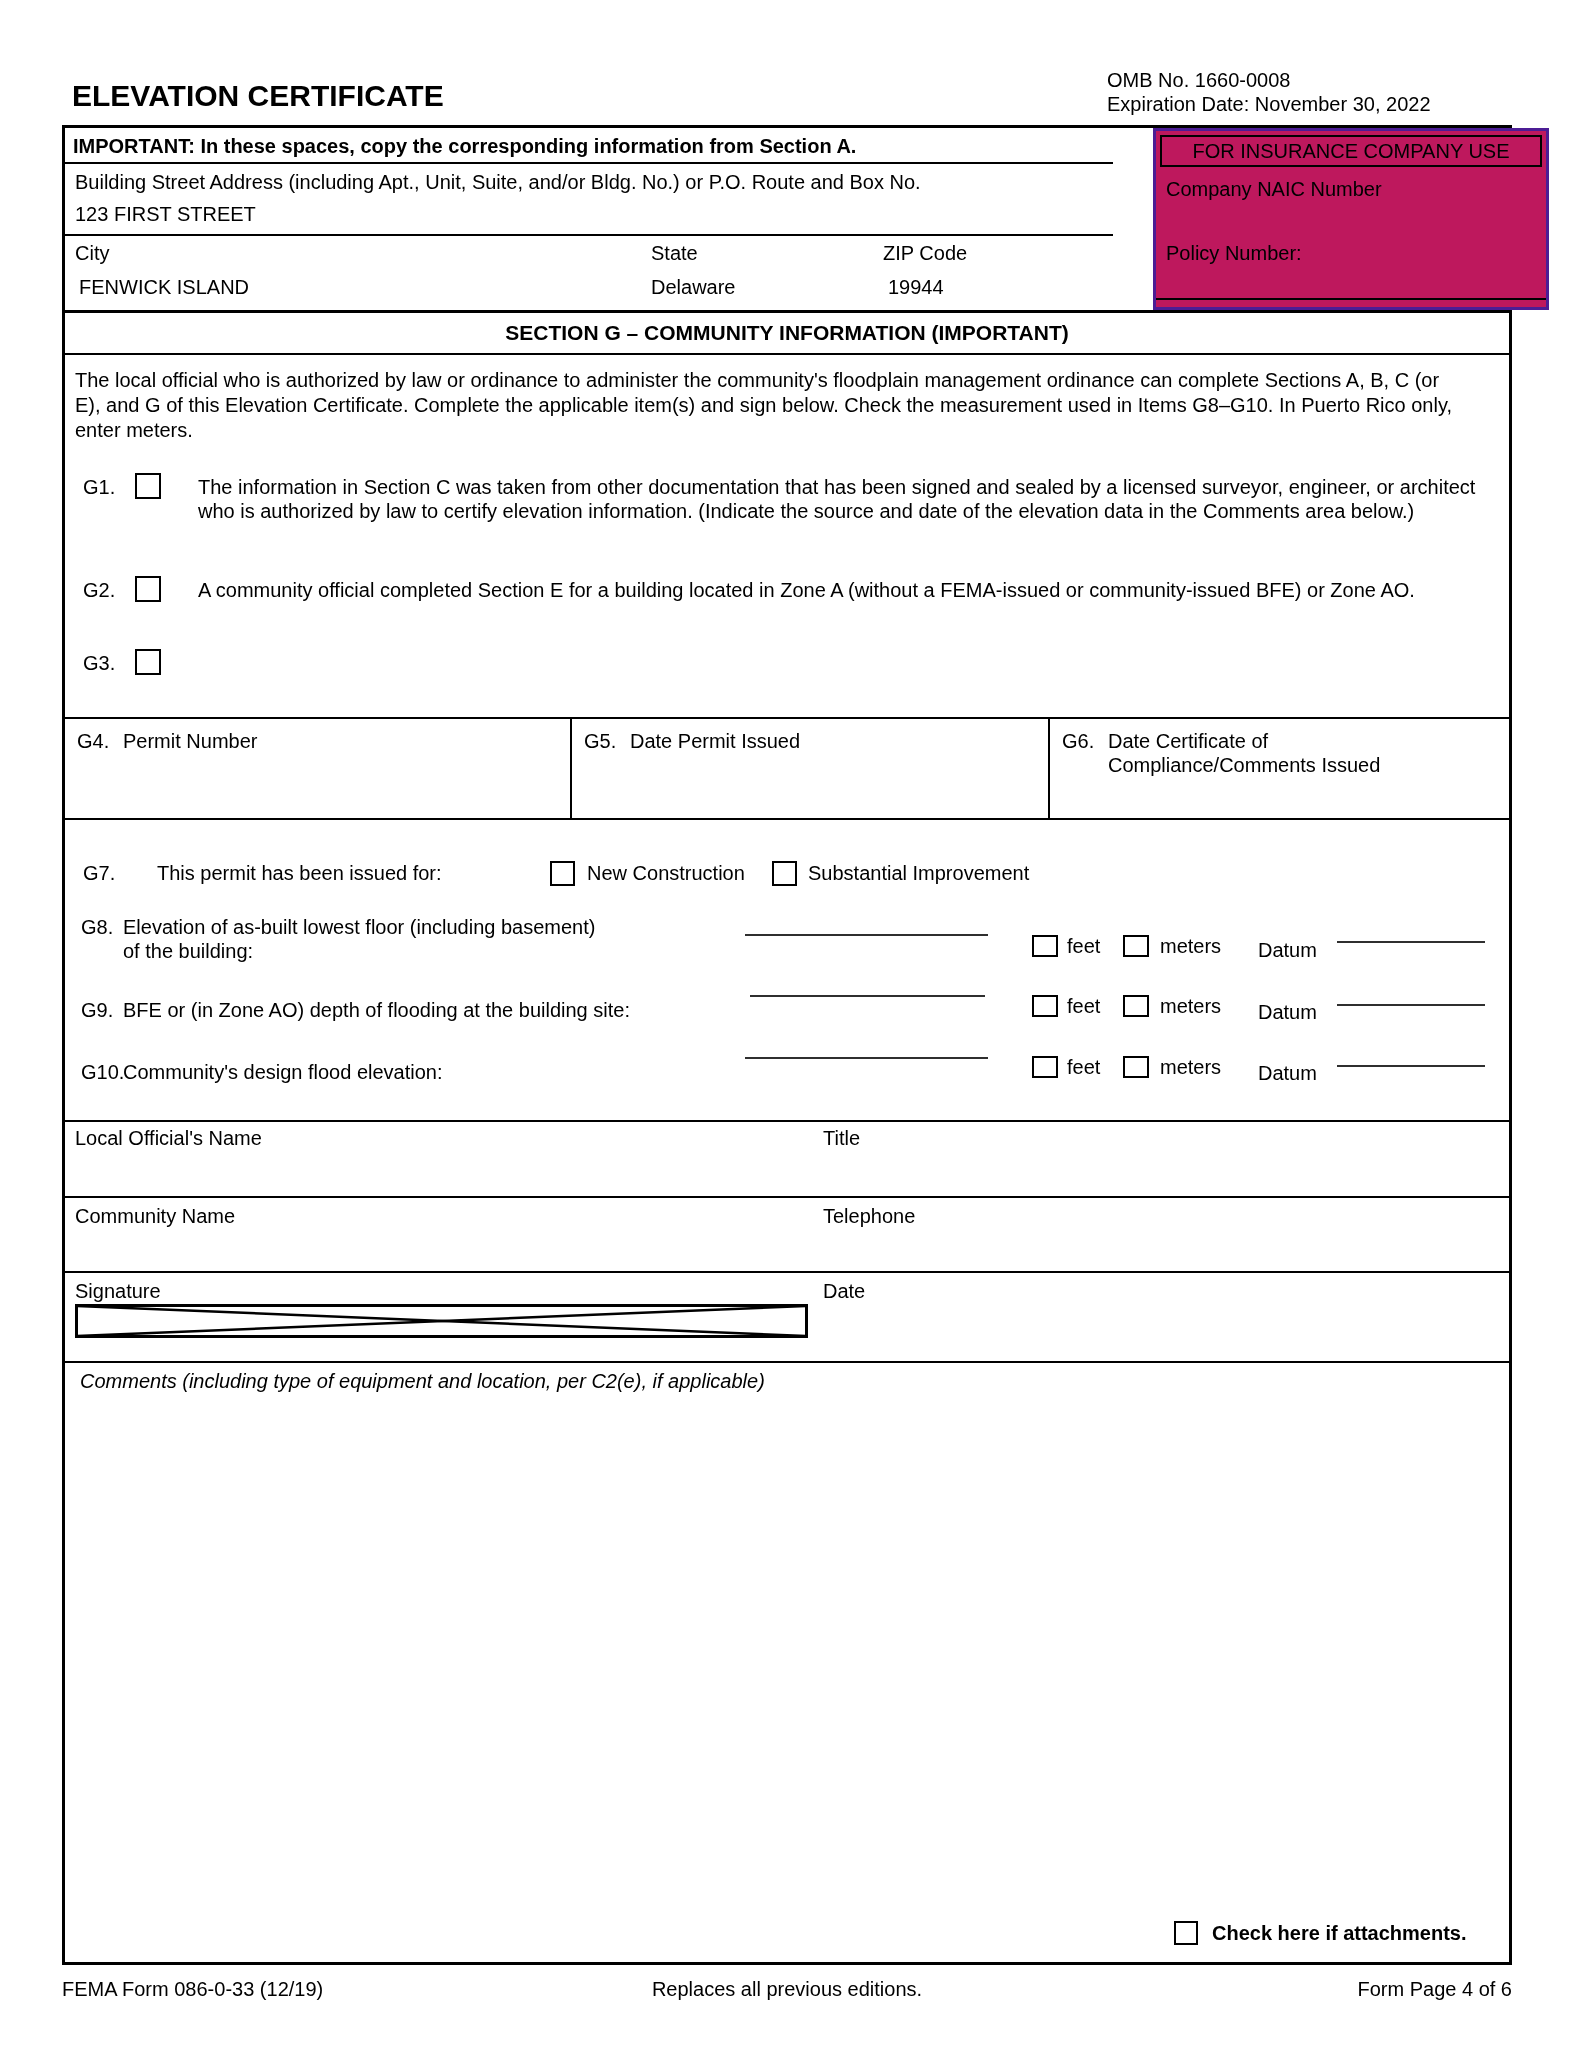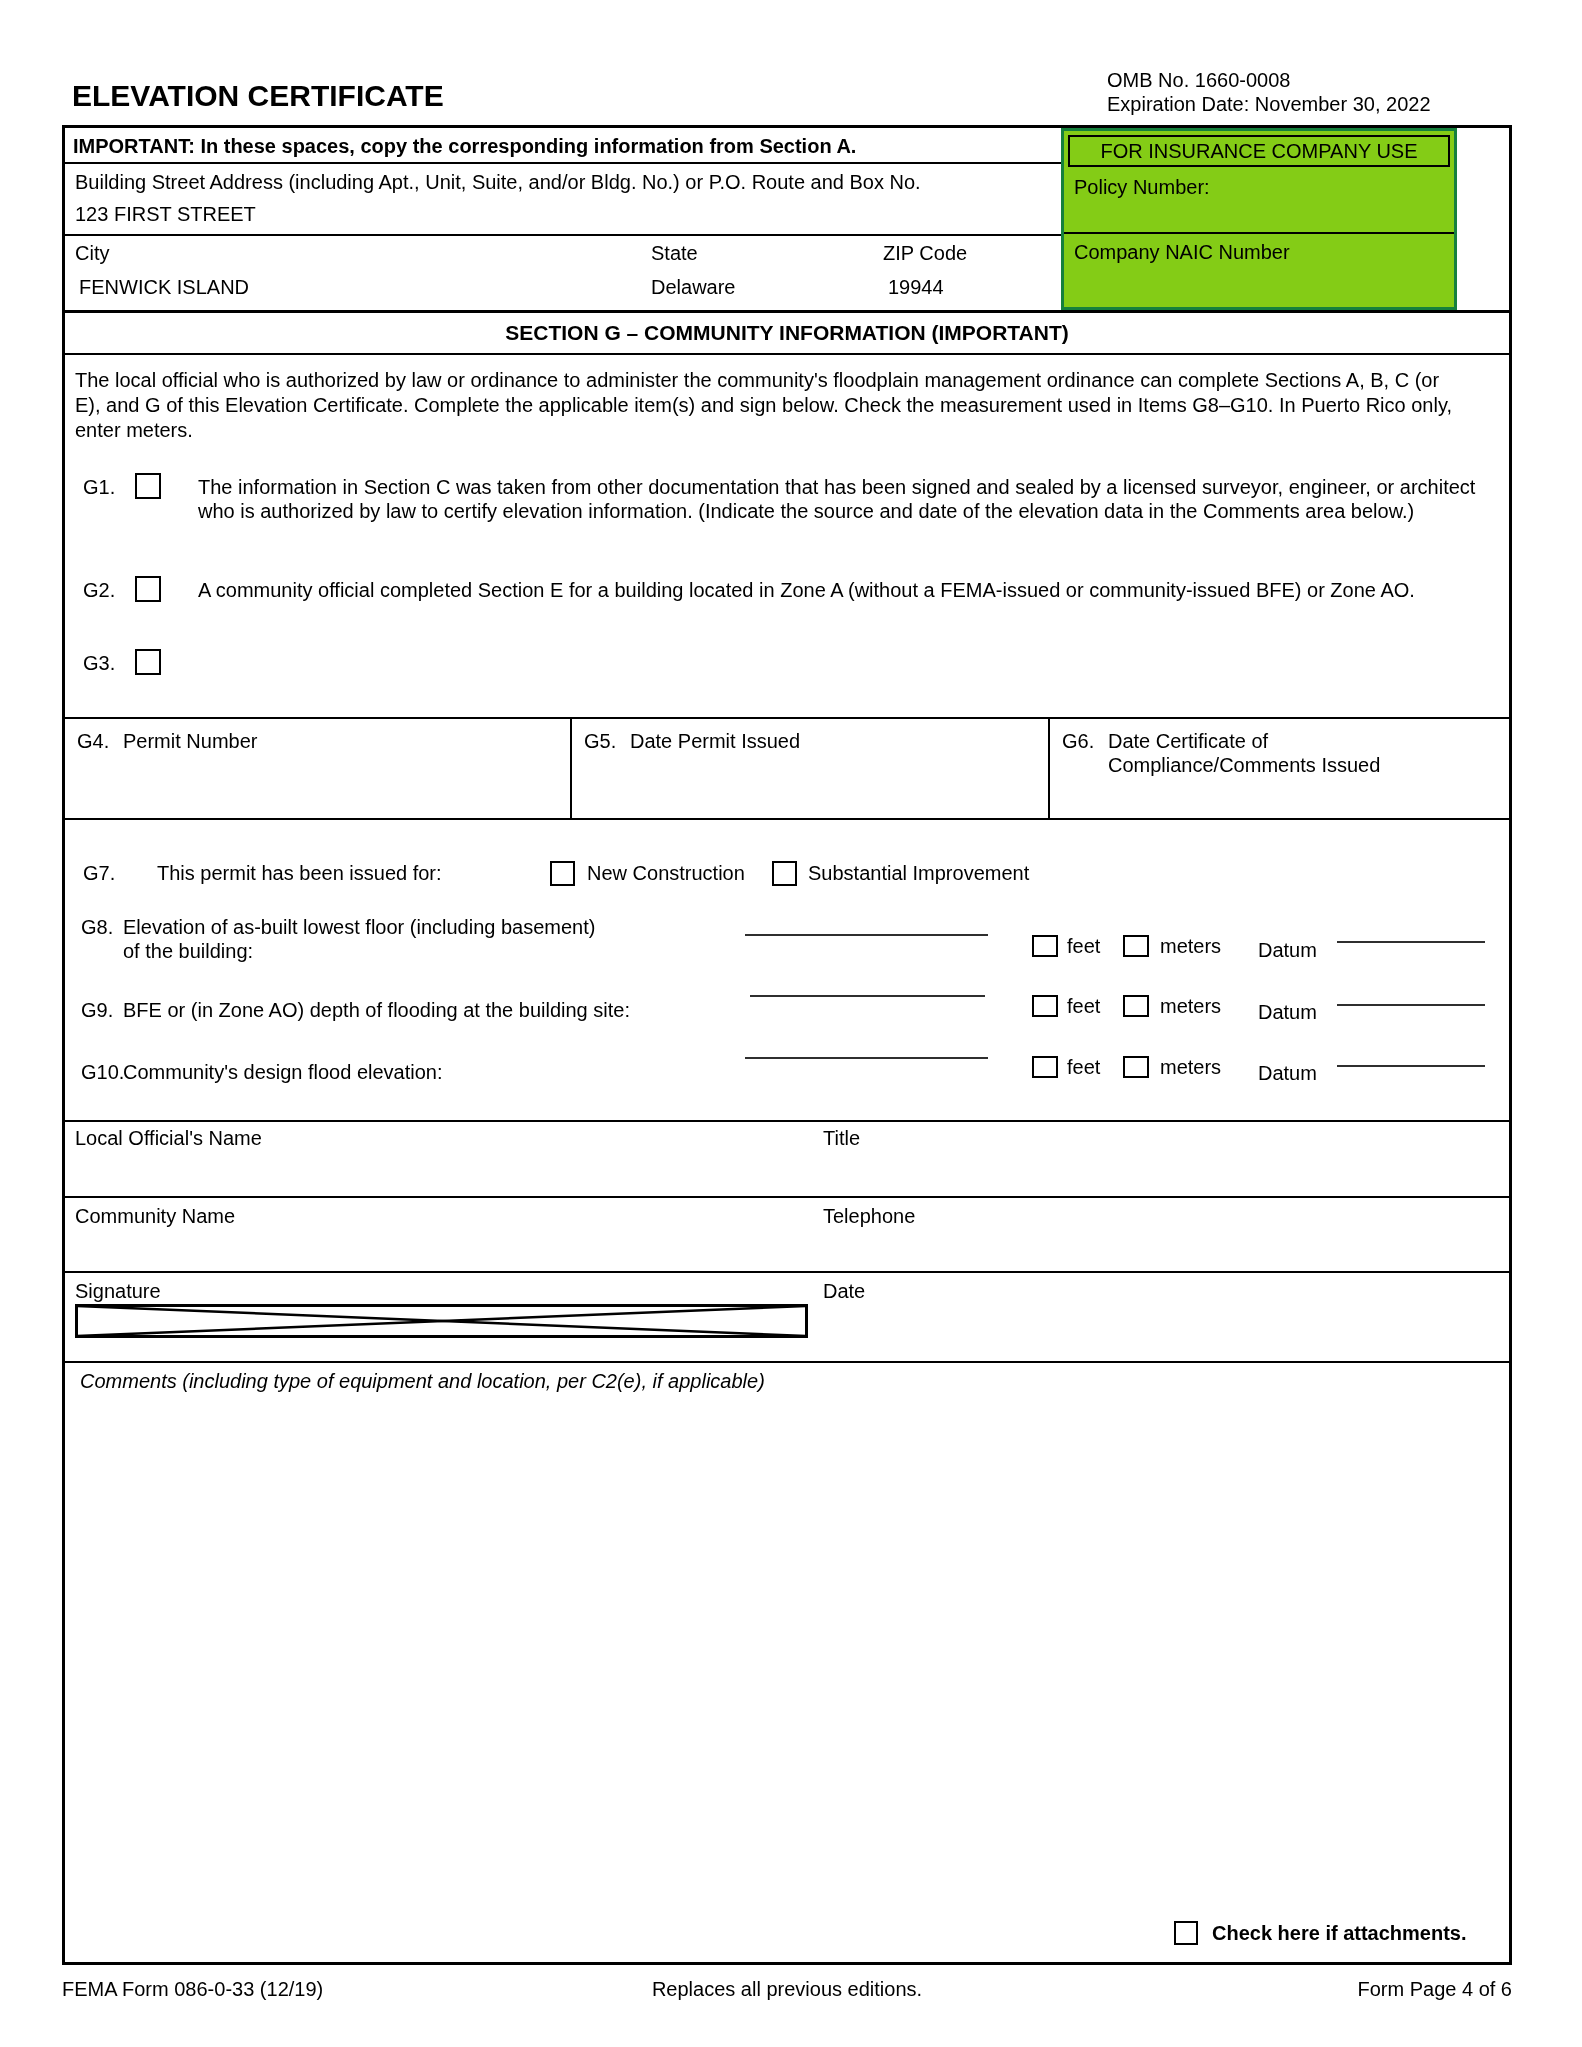--- a/index.html
+++ b/index.html
@@ -17,22 +17,22 @@
   .hl { position: absolute; height: 2px; background: #000; }
   .vl { position: absolute; width: 2px; background: #000; }
   .cb { position: absolute; border: 2px solid #000; background: #fff; }
   .ul { position: absolute; border-bottom: 2px solid #2f2f2f; }
   .form {
     position: absolute; left: 62px; top: 125px;
     width: 1450px; height: 1840px;
     border: 3px solid #000;
   }
   .insbox {
-    position: absolute; left: 996px; top: 0; width: 396px; height: 182px;
-    border: 3px solid #15803d; background: #84cc16;
+    position: absolute; left: 1088px; top: 0; width: 396px; height: 182px;
+    border: 3px solid #4c1d95; background: #be185d;
   }
   .inshead {
     margin: 4px; height: 32px; border: 2px solid #000;
     display: flex; align-items: center; justify-content: center;
   }
   .banner {
     position: absolute; left: 0; top: 182px; width: 1444px; height: 45px;
     border-top: 3px solid #000; border-bottom: 2px solid #000;
     display: flex; align-items: center; justify-content: center;
   }
@@ -64,25 +64,25 @@
     <div class="abs t" style="left:14px; top:147px;">FENWICK ISLAND</div>
     <div class="abs t" style="left:586px; top:113px;">State</div>
     <div class="abs t" style="left:586px; top:147px;">Delaware</div>
     <div class="abs t" style="left:818px; top:113px;">ZIP Code</div>
     <div class="abs t" style="left:823px; top:147px;">19944</div>
 
     <div class="insbox">
       <div class="inshead">
         <span class="t">FOR INSURANCE COMPANY USE</span>
       </div>
+      <div style="height:66px; padding:6px 10px;">
+        <span class="t">Company NAIC Number</span>
+      </div>
       <div style="height:63px; border-bottom:2px solid #000; padding:4px 10px;">
         <span class="t">Policy Number:</span>
-      </div>
-      <div style="height:66px; padding:6px 10px;">
-        <span class="t">Company NAIC Number</span>
       </div>
     </div>
 
     <div class="banner">
       <span class="t b" style="font-size:21px;">SECTION G – COMMUNITY INFORMATION (IMPORTANT)</span>
     </div>
 
     <div class="abs t wrap" style="left:10px; top:240px; width:1380px; line-height:25px;">The local official who is authorized by law or ordinance to administer the community's floodplain management ordinance can complete Sections A, B, C (or E), and G of this Elevation Certificate. Complete the applicable item(s) and sign below. Check the measurement used in Items G8–G10. In Puerto Rico only, enter meters.</div>
 
     <div class="abs t" style="left:18px; top:347px;">G1.</div>

